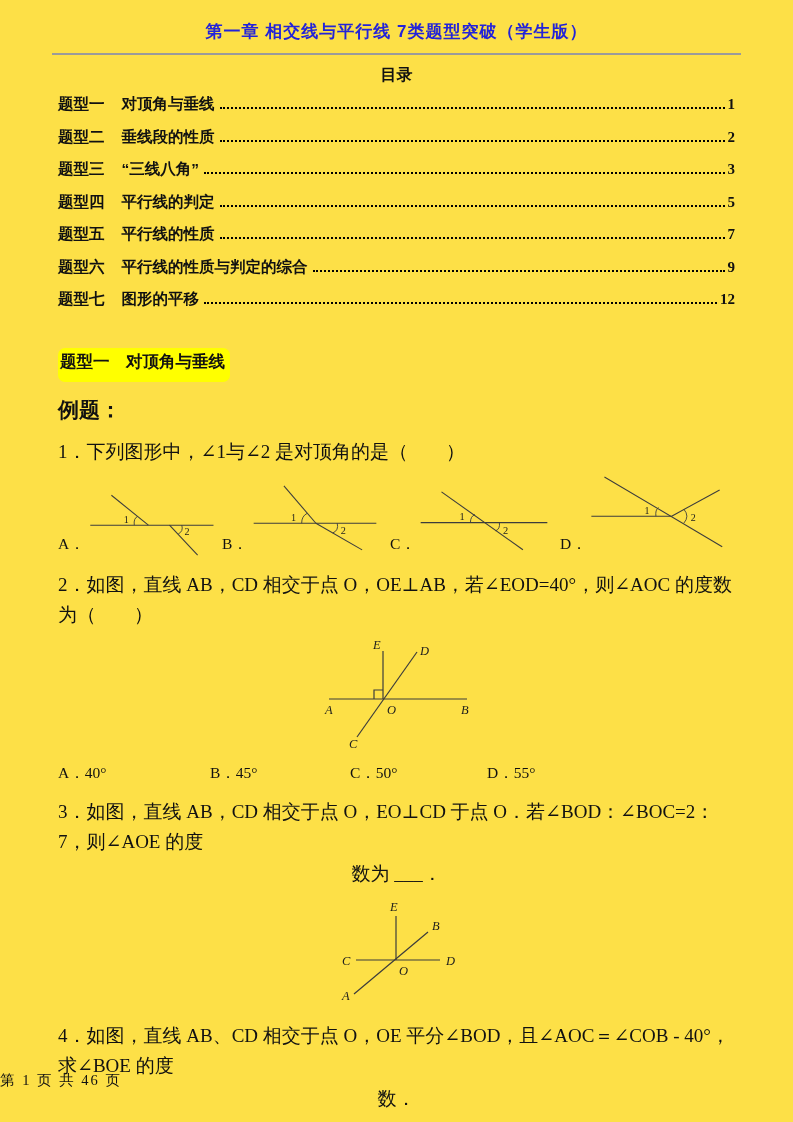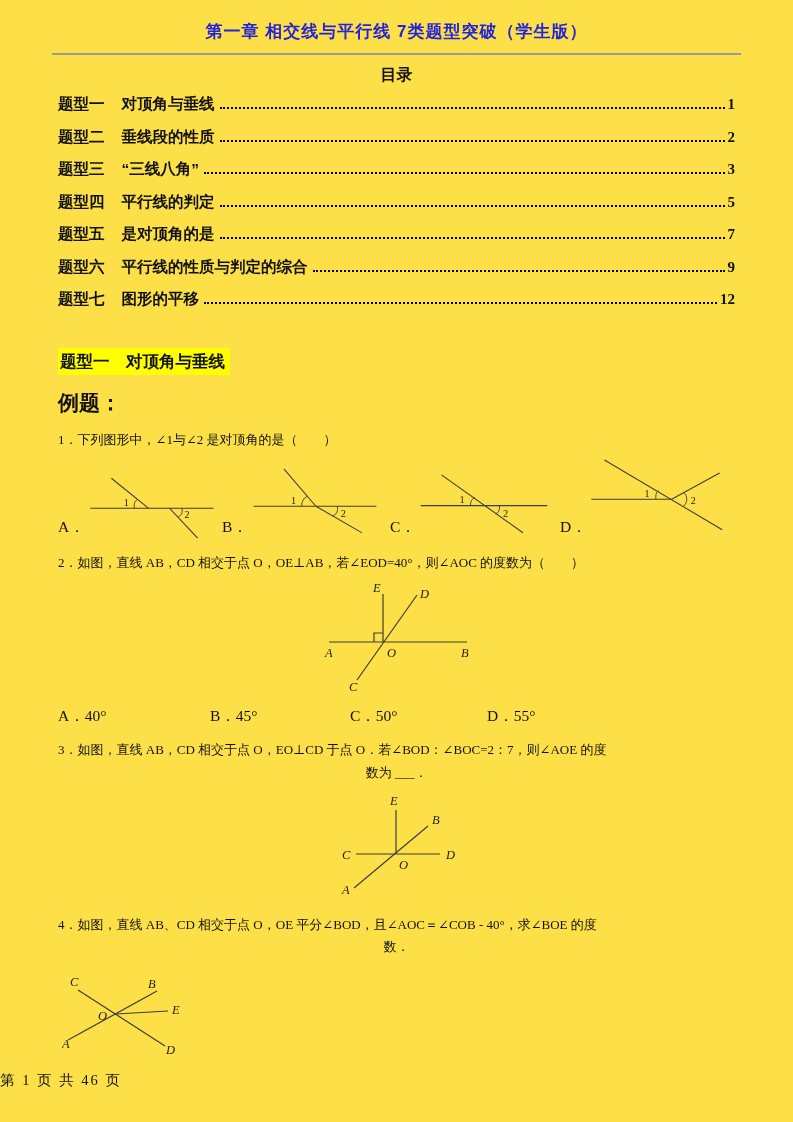--- a/index.html
+++ b/index.html
@@ -56,31 +56,32 @@
     font-family:"Liberation Serif","DejaVu Serif",serif;
     font-weight:bold;
     font-size:15px;
   }
   .section-head{
     display:inline-block;
     background:#ffff00;
     font-family:"Liberation Sans","DejaVu Sans",sans-serif;
     font-weight:bold;
     font-size:16.5px;
-    padding:3px 5px 2px 2px;
+    padding:3px 5px 9px 2px;
     margin-top:26px;
+    border-radius:7px;
   }
   .examples-label{
     font-family:"Liberation Sans","DejaVu Sans",sans-serif;
     font-weight:bold;
     font-size:21px;
     margin-top:14px;
   }
   .qtext{
-    font-size:13px;
+    font-size:19px;
     margin-top:13px;
     line-height:1.6;
   }
   .qtext.cont{margin-top:2px;text-align:center;}
   .fig-row{
     display:flex;
     align-items:flex-end;
     margin-top:4px;
   }
   .fig-cell{display:flex;align-items:flex-end;}
@@ -138,21 +139,21 @@
       <span class="toc-page">3</span>
     </div>
     <div class="toc-row">
       <span class="toc-label">题型四</span>
       <span class="toc-text">平行线的判定</span>
       <span class="toc-dots"></span>
       <span class="toc-page">5</span>
     </div>
     <div class="toc-row">
       <span class="toc-label">题型五</span>
-      <span class="toc-text">是对顶角的是</span>
+      <span class="toc-text">平行线的性质</span>
       <span class="toc-dots"></span>
       <span class="toc-page">7</span>
     </div>
     <div class="toc-row">
       <span class="toc-label">题型六</span>
       <span class="toc-text">平行线的性质与判定的综合</span>
       <span class="toc-dots"></span>
       <span class="toc-page">9</span>
     </div>
     <div class="toc-row">

